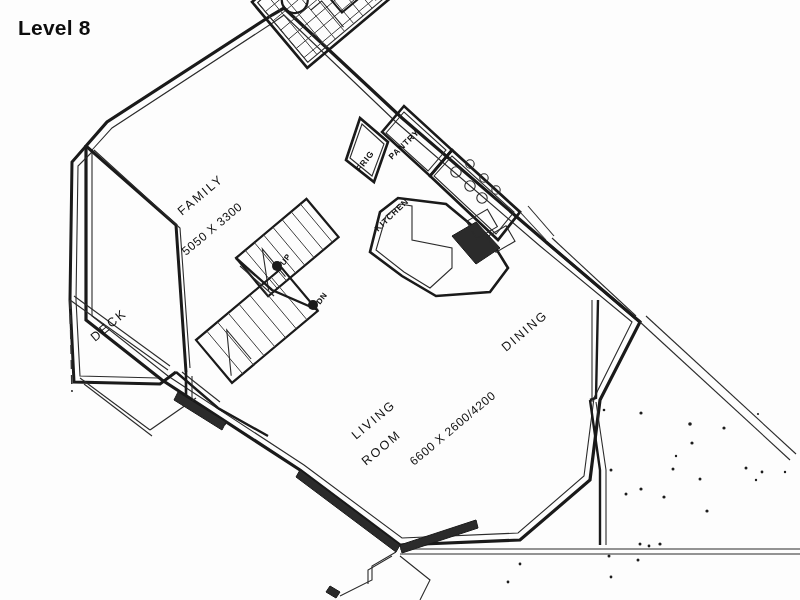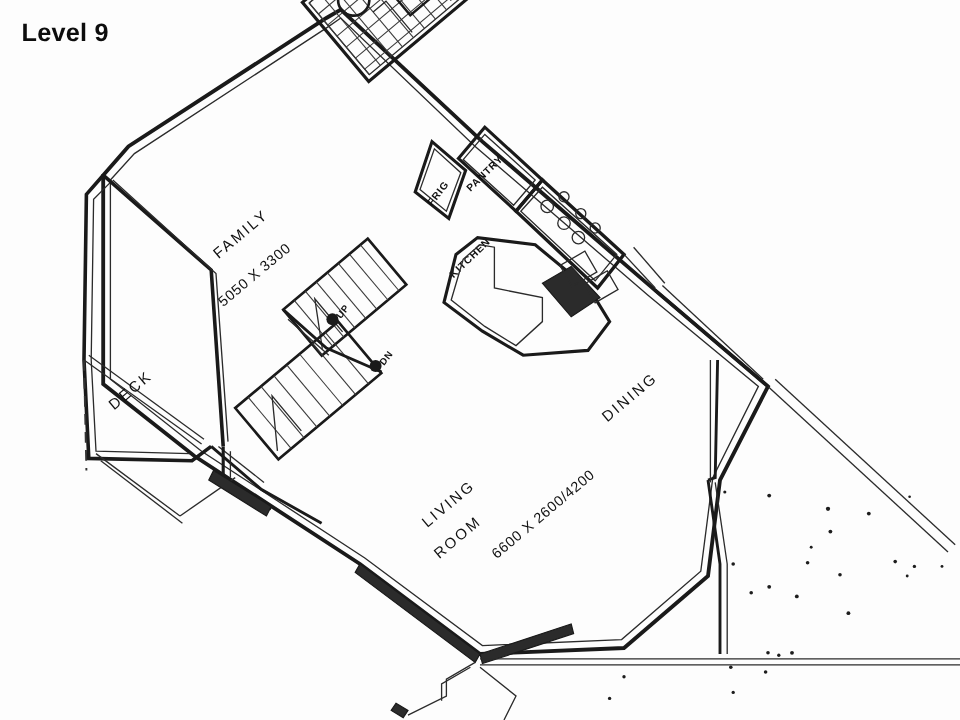--- a/index.html
+++ b/index.html
@@ -49,21 +49,21 @@
     fill:#111; font-size:8px;
     letter-spacing:0.5px;
     font-weight:700;
   }
   .dot{ fill:#1a1a1a; }
   .speck{ fill:#1d1d1d; }
 </style>
 </head>
 <body>
 
-<div id="plan-title">Level 9</div>
+<div id="plan-title">Level 8</div>
 
 <svg id="floorplan-canvas" viewBox="0 0 800 600">
 
   <g>
 
     <path class="wall" stroke-width="3.2" d="
       M 86,146
       L 107,122
       L 272,15
       L 284,8

